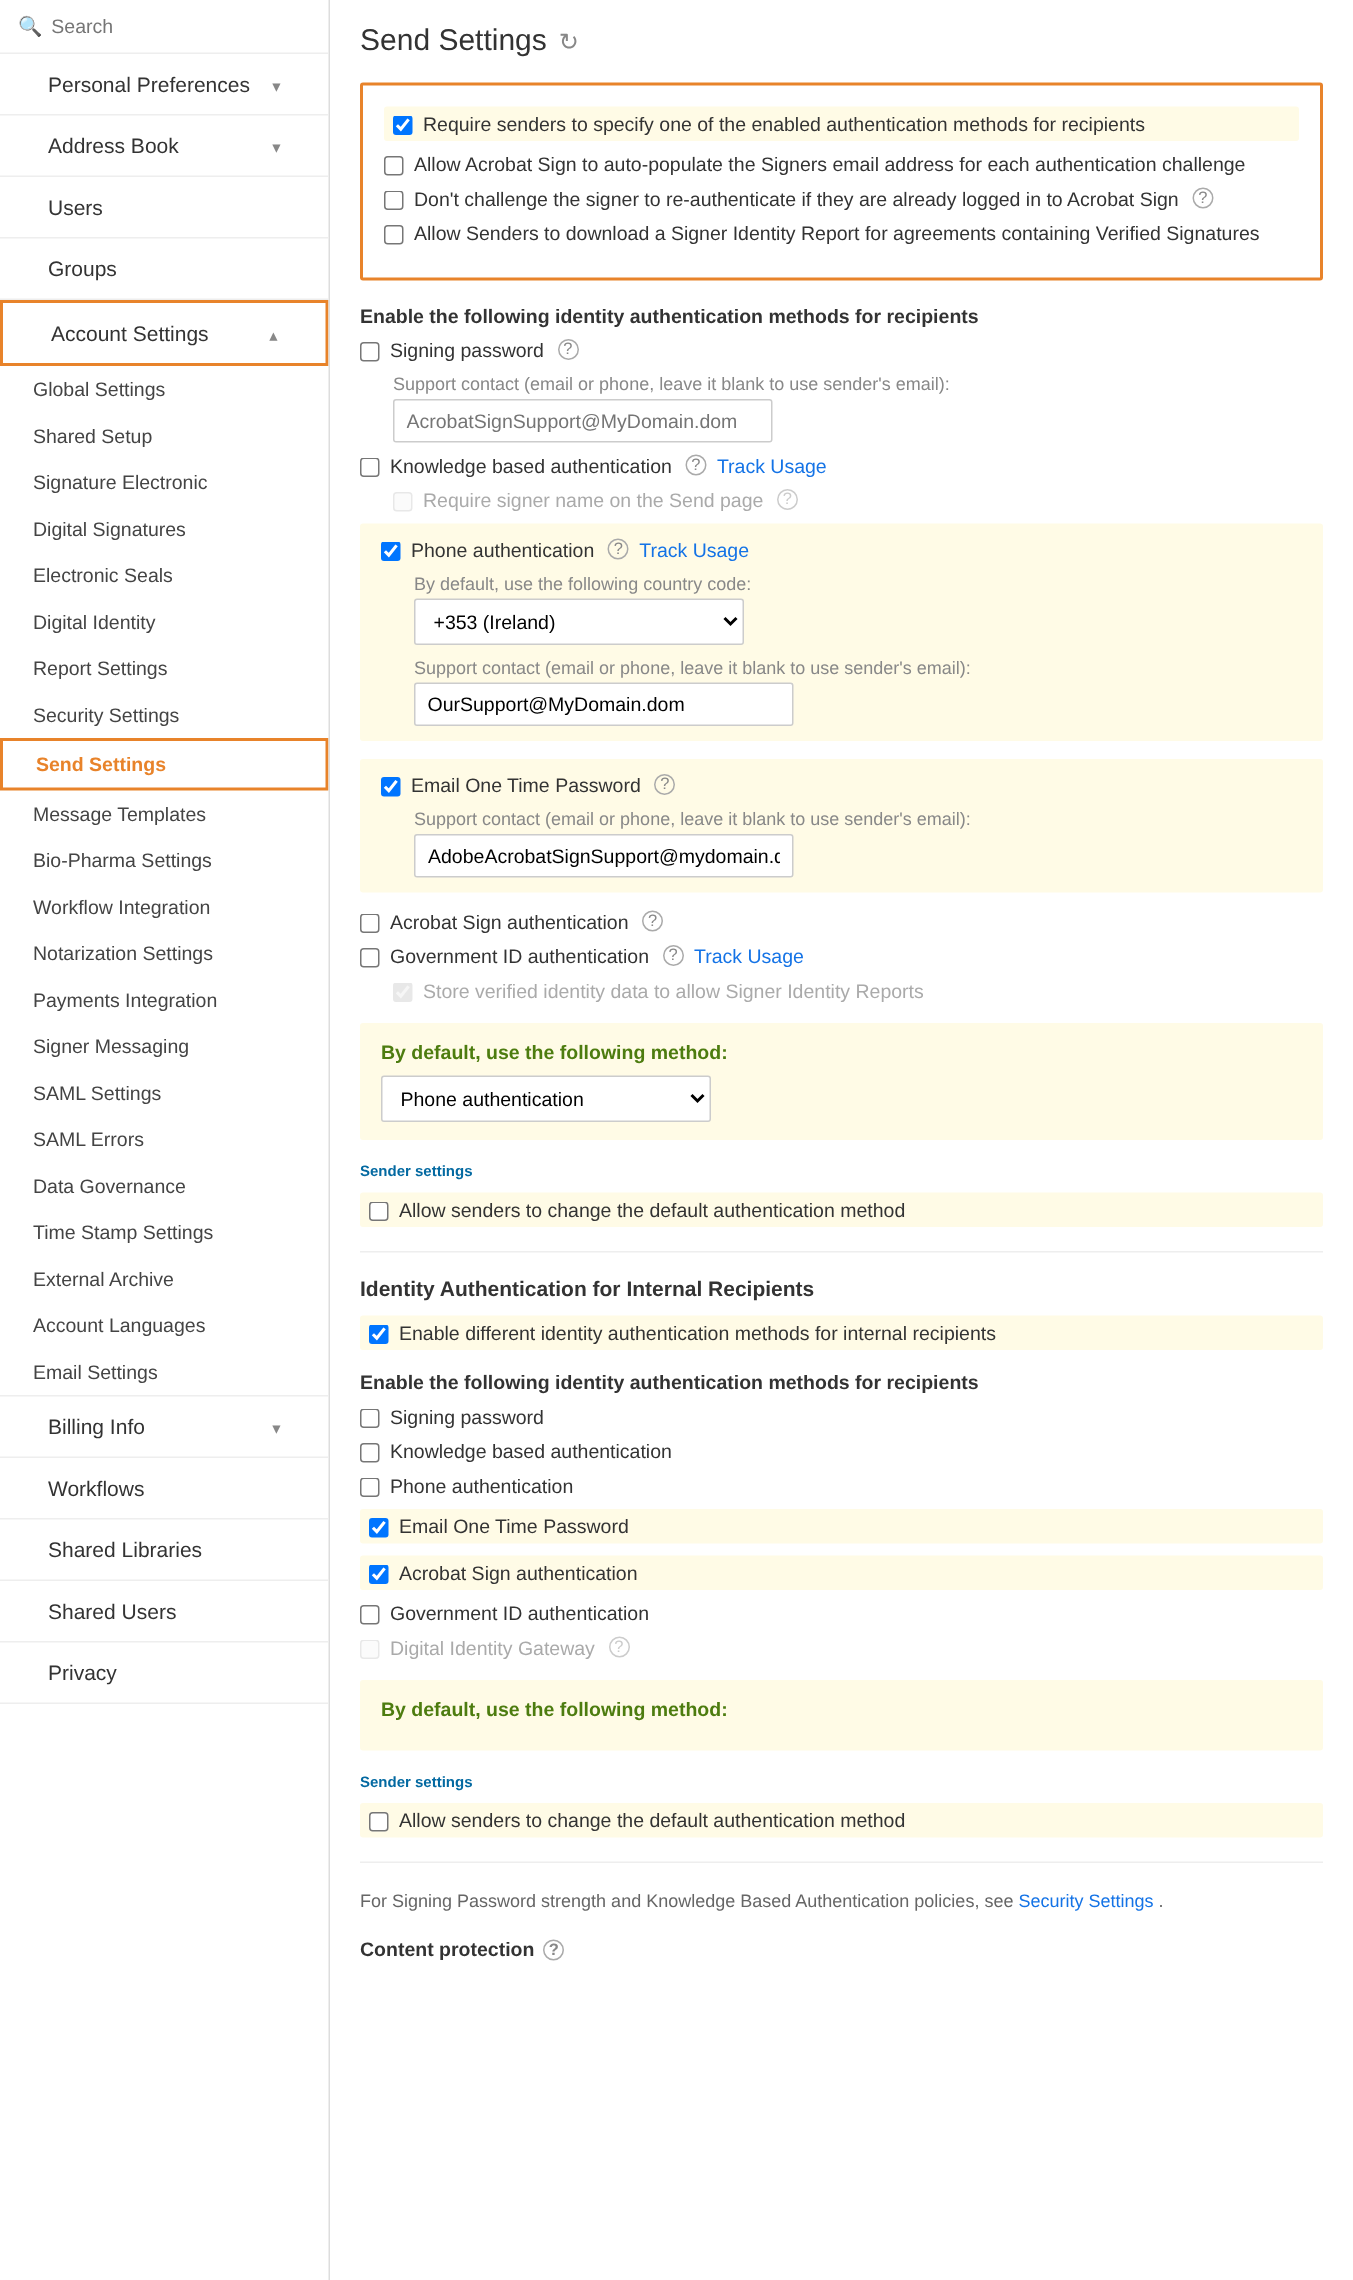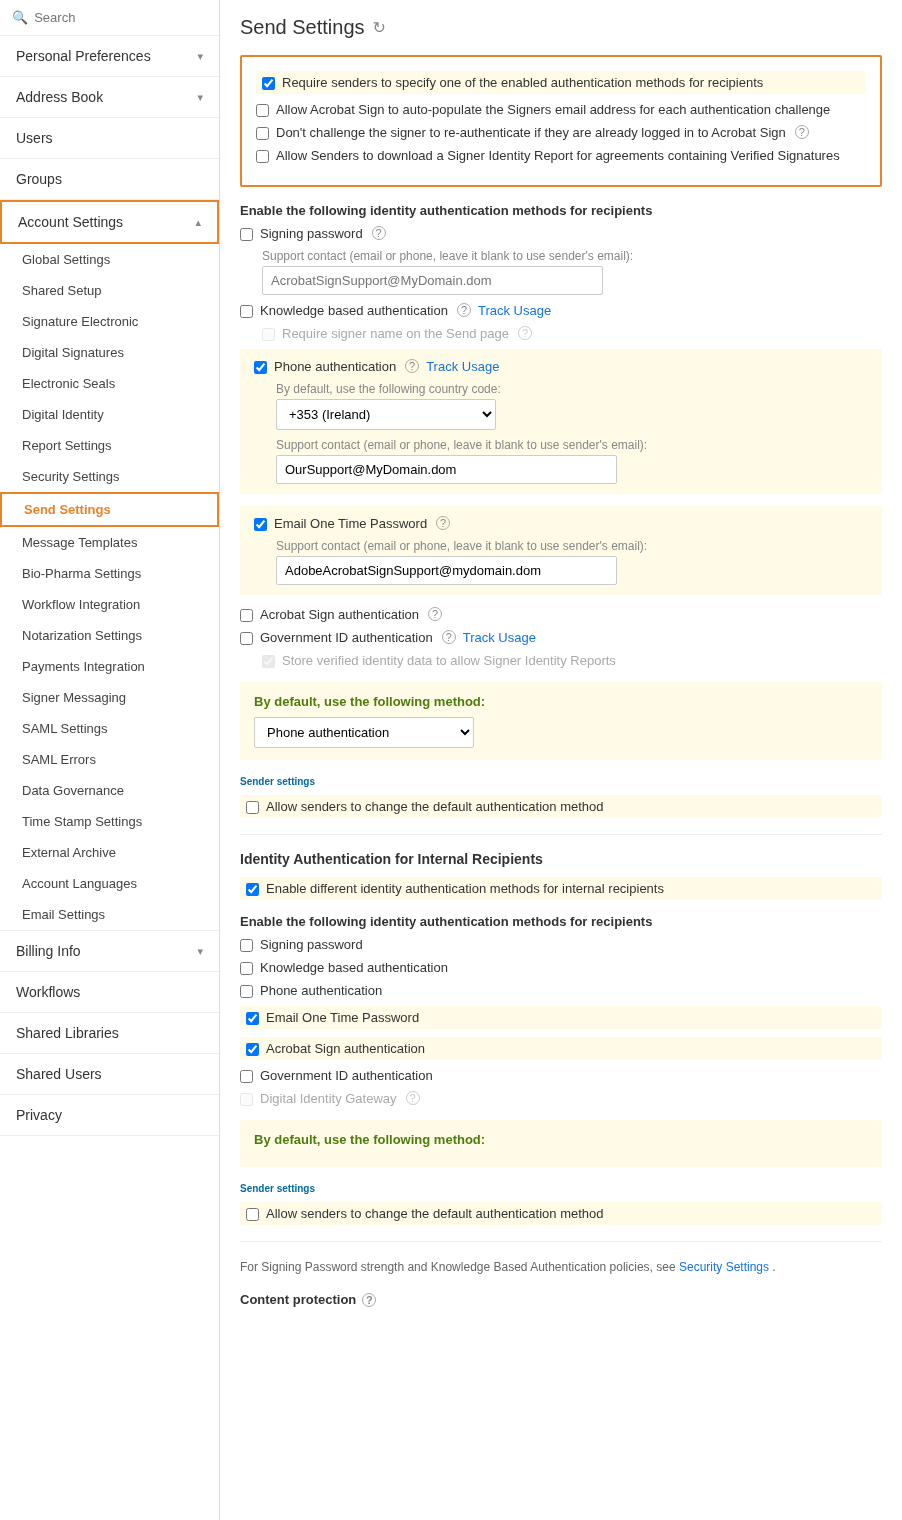--- a/index.html
+++ b/index.html
@@ -28,23 +28,23 @@
       outline: none;
       font-size: 13px;
       color: #555;
       width: 100%;
     }
     .nav-section {
       border-bottom: 1px solid #eee;
     }
     .nav-item-top {
       display: flex;
-      align-items: center;
+      align-items: flex-end;
       justify-content: space-between;
-      padding: 12px 16px;
+      padding: 12px 32px;
       font-size: 14px;
       font-weight: 500;
       color: #333;
       cursor: pointer;
     }
     .nav-item-top.active { border: 2px solid #e8832a; color: #333; }
     .nav-child {
       padding: 8px 14px 8px 22px;
       font-size: 13px;
       color: #444;
@@ -109,21 +109,21 @@
     .field-label {
       font-size: 12px;
       color: #888;
       margin: 6px 0 3px 0;
     }
     .text-input {
       border: 1px solid #ccc;
       border-radius: 2px;
       padding: 6px 8px;
       font-size: 13px;
-      width: 341px;
+      width: 253px;
       display: block;
     }
 
     
     .yellow-bg {
       background: #fffbe6;
       padding: 10px 14px;
       margin-bottom: 12px;
       border-radius: 2px;
     }

